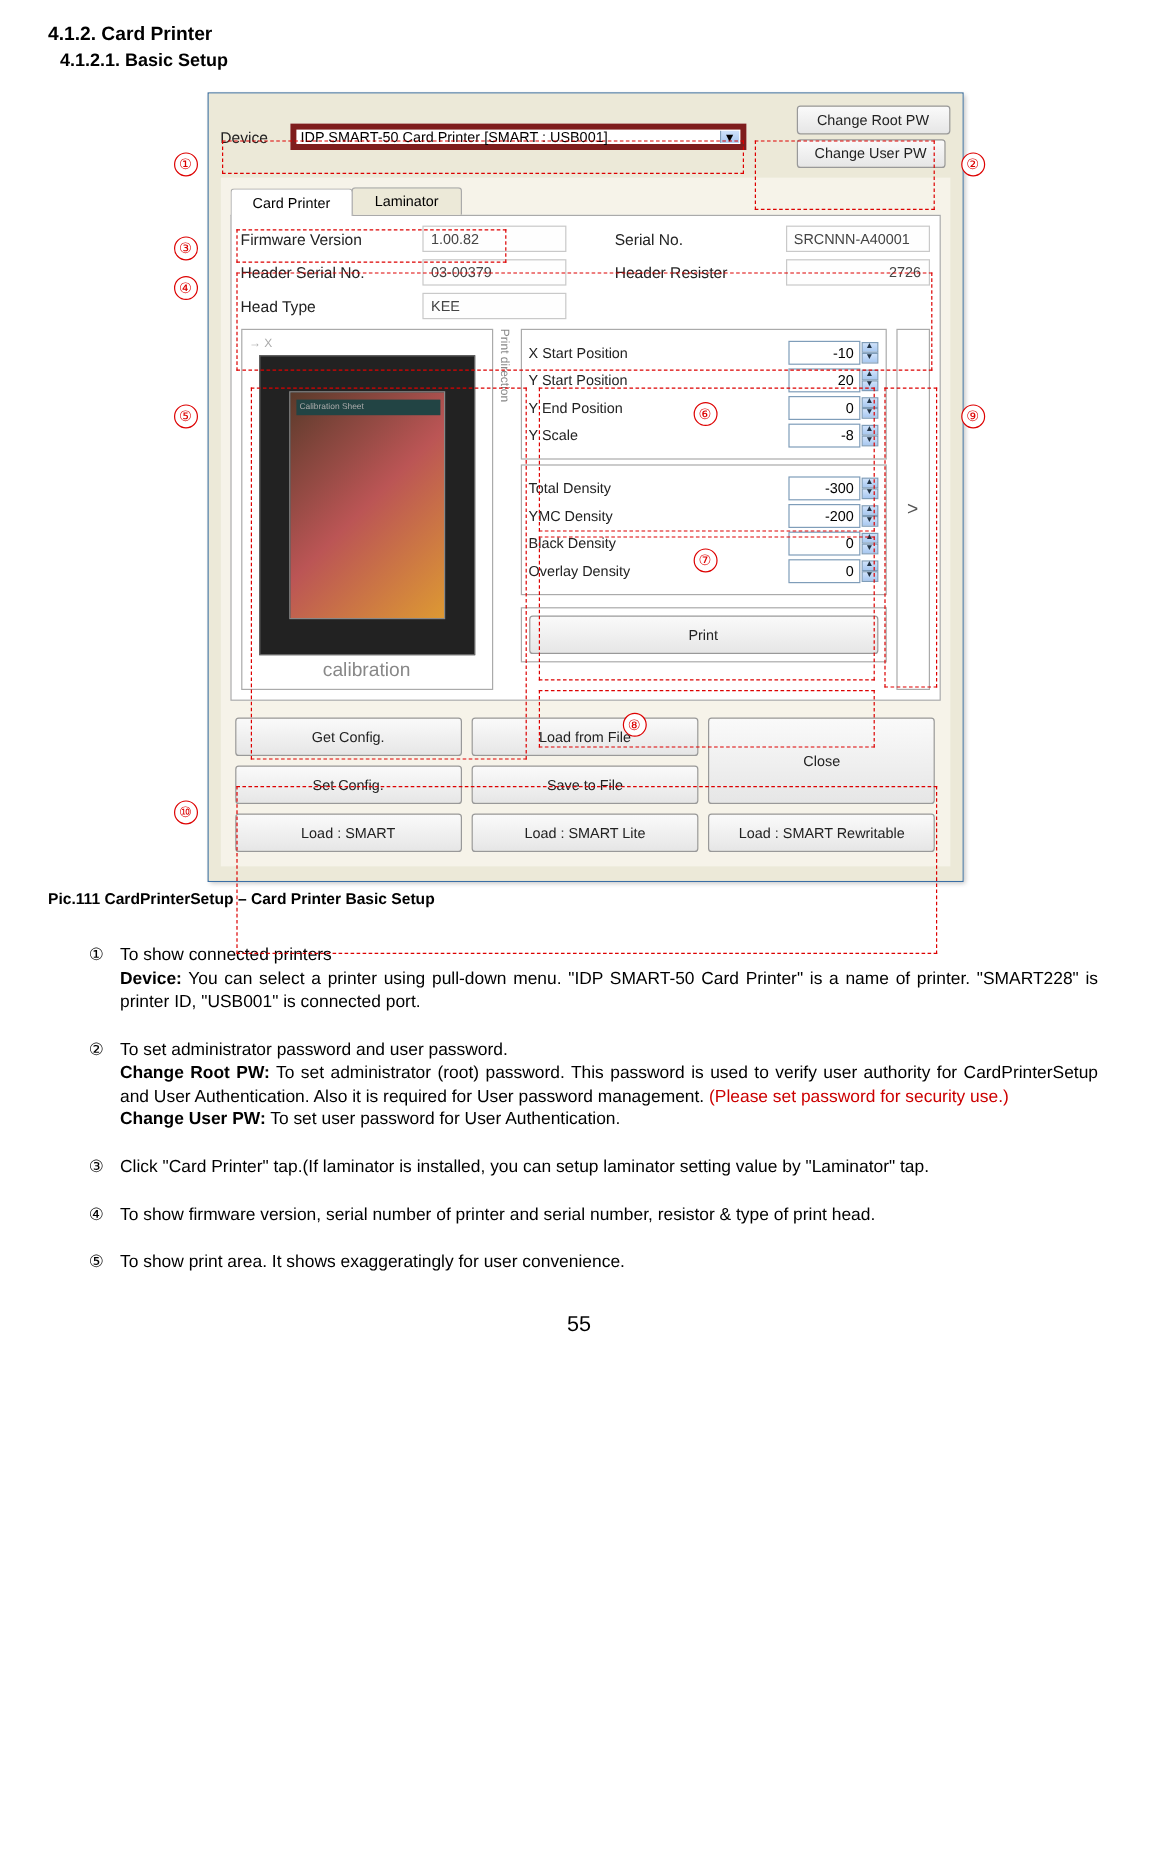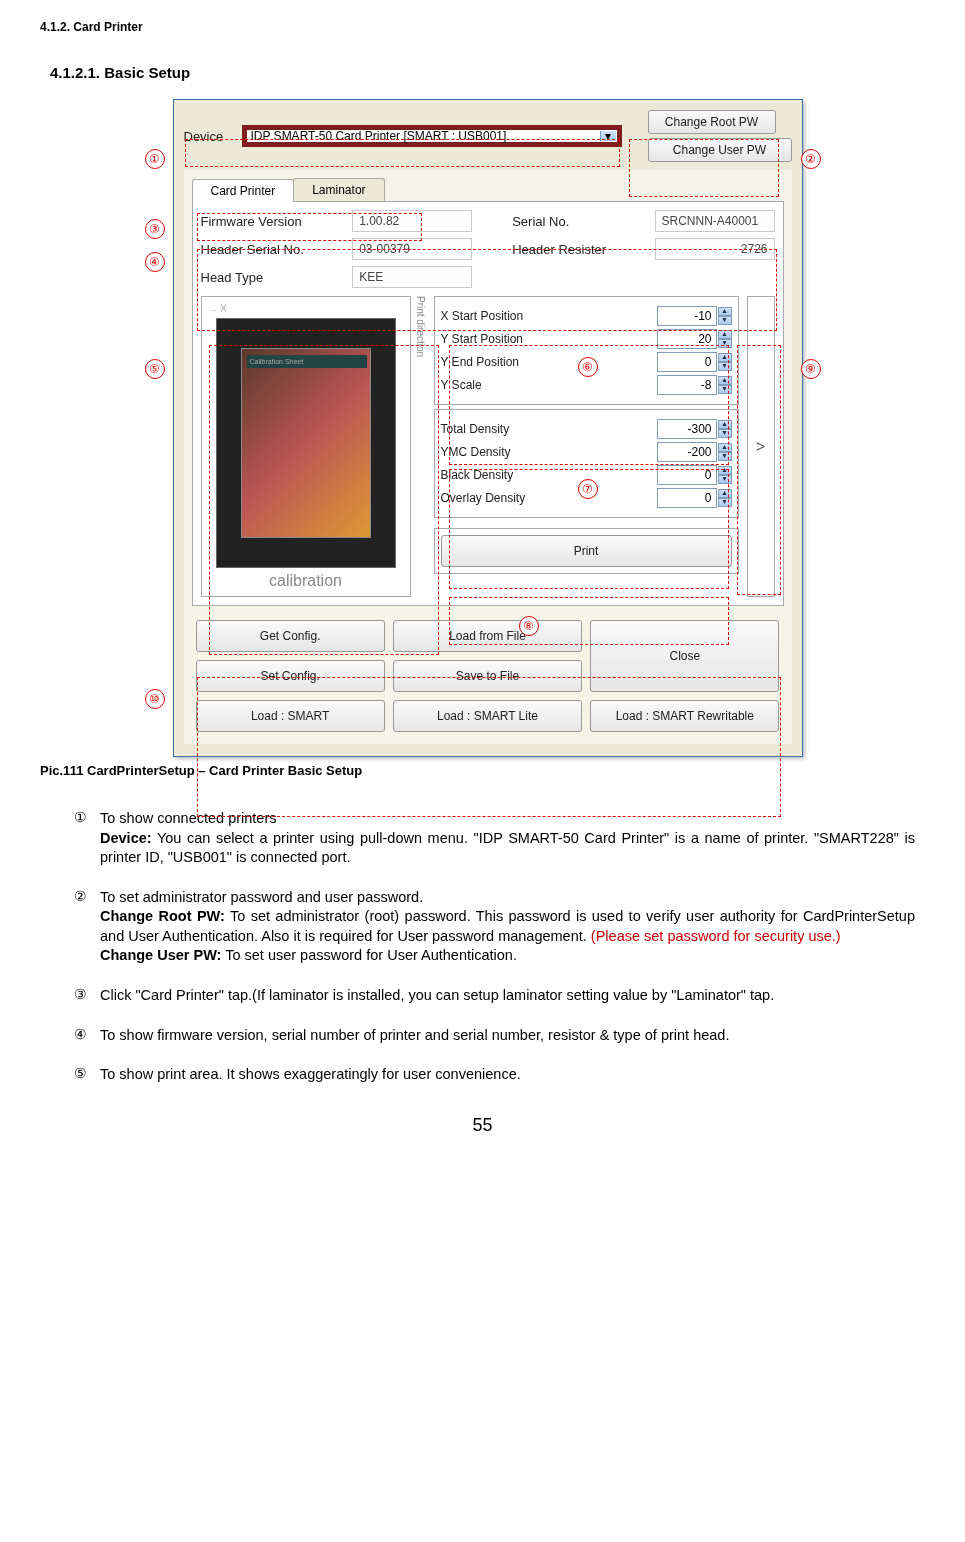--- a/index.html
+++ b/index.html
@@ -4,21 +4,21 @@
   <style>
     * { box-sizing: border-box; margin: 0; padding: 0; }
     body {
       font-family: Arial, sans-serif;
       background: #fff;
       width: 965px;
       padding: 20px 40px;
       font-size: 14px;
       color: #000;
     }
-    .h1 { font-weight: bold; font-size: 12px; margin-bottom: 30px; }
+    .h1 { font-weight: bold; font-size: 16px; margin-bottom: 4px; }
     .h2 { font-weight: bold; font-size: 15px; margin-bottom: 18px; margin-left: 10px; }
     .app-wrapper { position: relative; width: 660px; margin: 0 auto; }
     .callout {
       position: absolute;
       width: 20px; height: 20px;
       border: 1.2px solid #d00;
       border-radius: 50%;
       color: #d00;
       display: flex; align-items: center; justify-content: center;
       font-size: 12px;
@@ -203,21 +203,21 @@
   <div class="window">
     <div class="client">
       <div class="row">
         <div class="lbl" style="width:52px">Device</div>
         <div class="select" style="flex: 0 0 380px">
           <span>IDP SMART-50 Card Printer  [SMART : USB001]</span>
           <div class="select-arrow">▾</div>
         </div>
         <div style="display:flex;flex-direction:column;gap:4px;margin-left:auto">
           <button class="btn" style="width:128px">Change Root PW</button>
-          <button class="btn" style="width:144px">Change User PW</button>
+          <button class="btn" style="width:124px">Change User PW</button>
         </div>
       </div>
 
       <div class="panel">
         <div class="tabs">
           <div class="tab active">Card Printer</div>
           <div class="tab">Laminator</div>
         </div>
         <div class="tab-body">
           <div class="info-grid">

